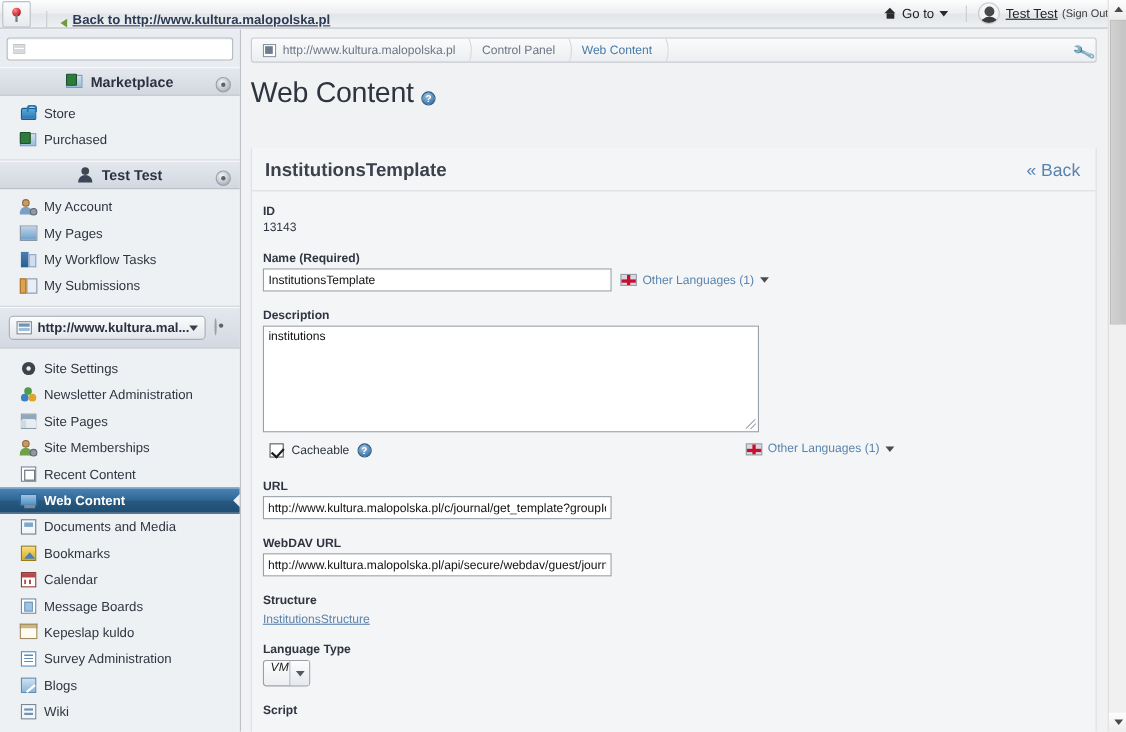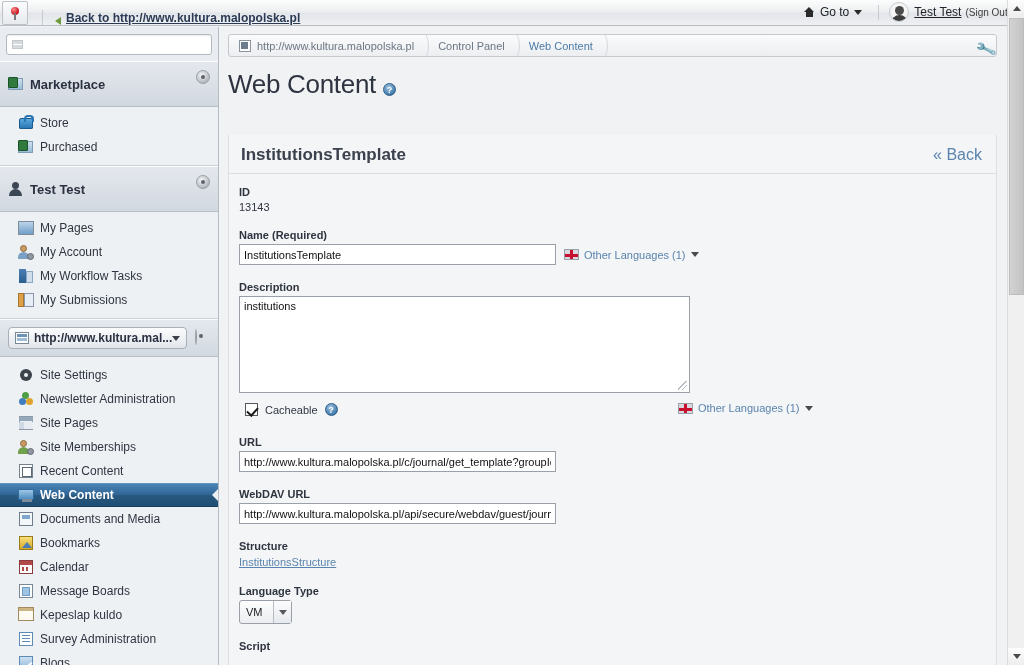--- a/index.html
+++ b/index.html
@@ -112,27 +112,28 @@
     background: linear-gradient(to bottom, #d6d9dd 0 3px, #fff 3px 4px, #d6d9dd 4px 100%);
     border: 1px solid #c3c7cc;
   }
   #search-input {
     position: absolute; left: 20px; right: 3px; top: 1px; bottom: 1px;
     border: 0; outline: 0; background: transparent;
     font-family: "Liberation Sans", sans-serif; font-size: 11px; color: #333;
   }
 
   .panel-header {
-    height: 46px; display: flex; align-items: center;
+    height: 26px; display: flex; align-items: center;
     padding: 0 8px 0 8px;
     background: linear-gradient(to bottom, #e4e8ee 0%, #d2d8e0 100%);
     border-top: 1px solid #fafbfc;
     border-bottom: 1px solid #b9bec6;
     font-weight: bold; font-size: 13px; color: #2b3140;
     position: relative;
+    justify-content: center;
   }
   .panel-header .ph-label { margin-left: 6px; }
   .gear-round {
     position: absolute; right: 8px; top: 8px; width: 14px; height: 14px;
     border-radius: 50%;
     background: radial-gradient(circle at 40% 35%, #f7f8f9, #aeb4bc 75%, #8f959d 100%);
     border: 1px solid #9aa0a8;
   }
   .gear-round::after {
     content: ""; position: absolute; left: 4px; top: 4px; width: 4px; height: 4px;
@@ -353,24 +354,24 @@
     content: ""; position: absolute; left: 3px; top: 1px; width: 5px; height: 9px;
     border: solid #1a1a1a; border-width: 0 2px 2px 0; transform: rotate(42deg);
   }
   #cacheable-label { font-size: 11px; color: #2f3540; margin-right: 7px; }
 
   #url-input { width: 317px; }
   #webdav-input { width: 317px; }
   .link-blue { font-size: 11px; color: #5a84ad; text-decoration: underline; cursor: pointer; }
 
   #lang-select {
-    width: 53px; height: 24px; display: flex; align-items: center;
+    width: 43px; height: 24px; display: flex; 
     border: 1px solid #9aa0a8; border-radius: 3px;
     background: linear-gradient(to bottom,#fdfdfd,#eceef1);
-    font-size: 11px; color: #1a1a1a; padding-left: 6px; cursor: pointer;
+    font-size: 11px; color: #1a1a1a; padding-left: 6px; cursor: pointer; font-style: italic;
   }
   #lang-select .sel-btn {
     margin-left: auto; width: 18px; height: 22px;
     border-left: 1px solid #b6bcc3;
     background: linear-gradient(to bottom,#fcfcfd,#e6e9ed);
     display: flex; align-items: center; justify-content: center;
   }
   .sel-caret {
     width: 7px; height: 4px;
     border-left: 4px solid transparent; border-right: 4px solid transparent;
@@ -462,32 +463,32 @@
     <span class="ico" style="width:16px;height:16px;position:relative;display:inline-block">
       <span class="ic-person-head"></span>
         <span class="ic-person-body"></span>
     </span>
     <span class="ph-label">Test Test</span>
     <span class="gear-round"></span>
   </div>
   <div class="panel-section">
     <div class="nav-item">
       <span class="ico">
-          <span class="ic-frame"></span>
-          <span class="ic-frame-fill"></span>
-        </span>
-      <span>My Pages</span>
-    </div>
-    <div class="nav-item">
-      <span class="ico">
           <span class="ic-acct-h"></span>
           <span class="ic-acct-b"></span>
           <span class="ic-acct-g"></span>
         </span>
       <span>My Account</span>
+    </div>
+    <div class="nav-item">
+      <span class="ico">
+          <span class="ic-frame"></span>
+          <span class="ic-frame-fill"></span>
+        </span>
+      <span>My Pages</span>
     </div>
     <div class="nav-item">
       <span class="ico">
           <span class="ic-wf"></span>
           <span class="ic-wf2"></span>
         </span>
       <span>My Workflow Tasks</span>
     </div>
     <div class="nav-item">
       <span class="ico">

